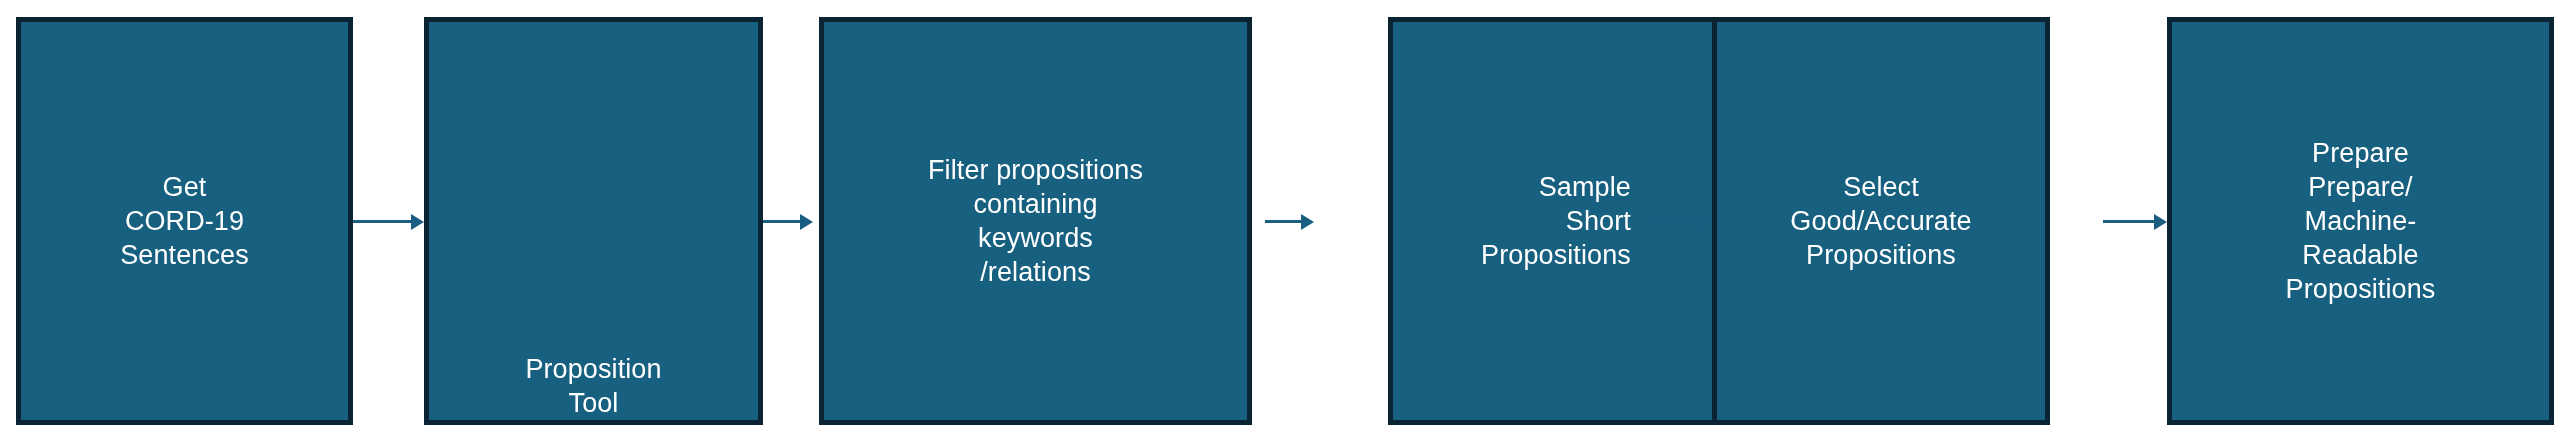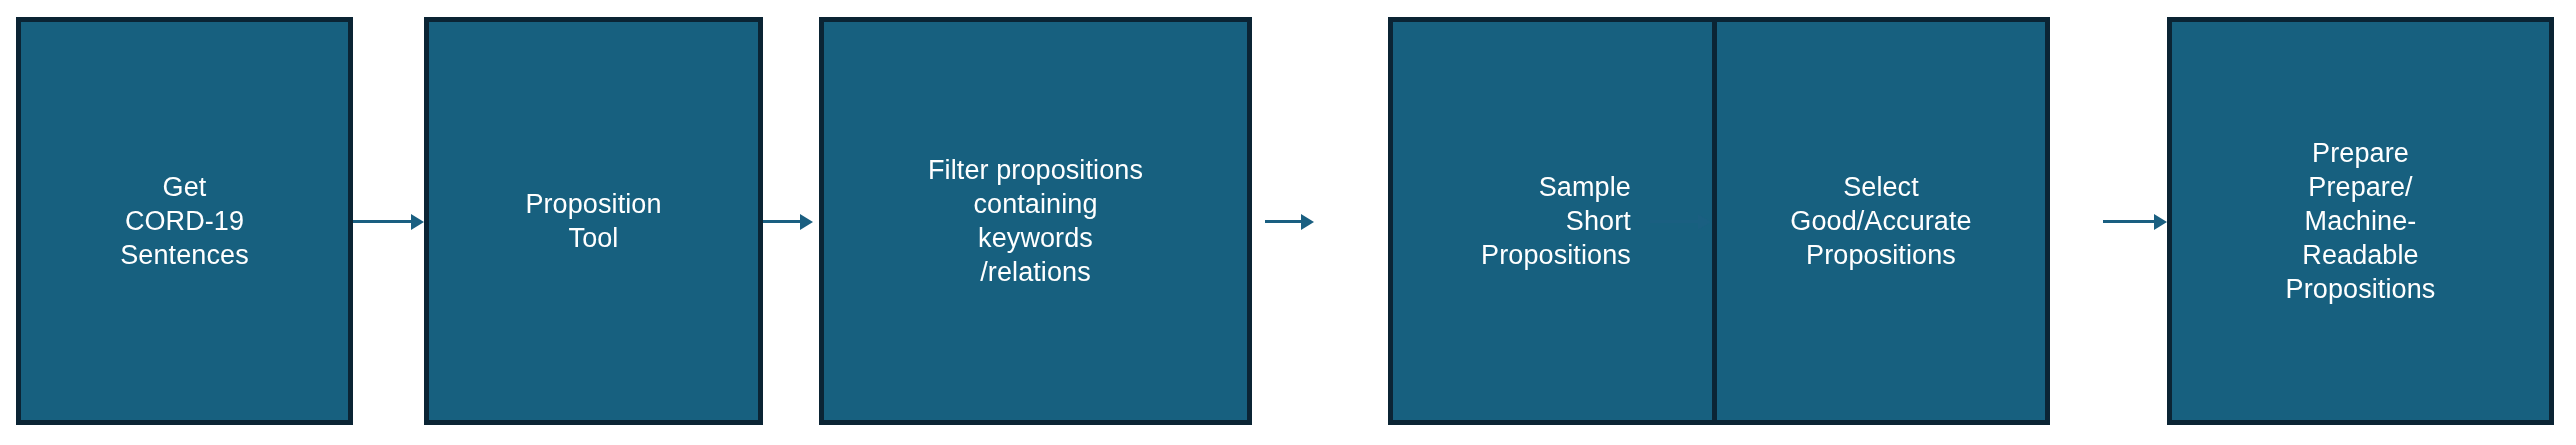--- a/index.html
+++ b/index.html
@@ -71,21 +71,21 @@
     <span class="node-label">Get
 CORD-19
 Sentences</span>
   </div>
 
   <div class="connector" style="left:353px; width:71px;">
     <span class="shaft"></span>
     <span class="head"></span>
   </div>
 
-  <div class="node" style="left:424px; width:339px;">
+  <div class="node" style="left:424px; width:339px;align-items:flex-end;">
     <span class="node-label">Proposition
 Tool</span>
   </div>
 
   <div class="connector" style="left:763px; width:50px;">
     <span class="shaft"></span>
     <span class="head"></span>
   </div>
 
   <div class="node" style="left:819px; width:433px;">

